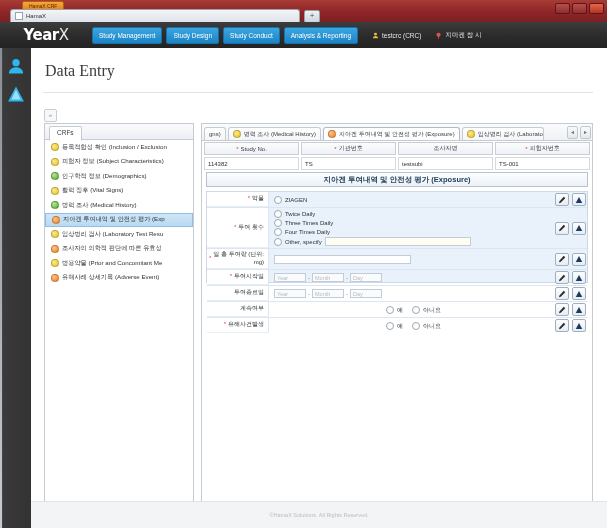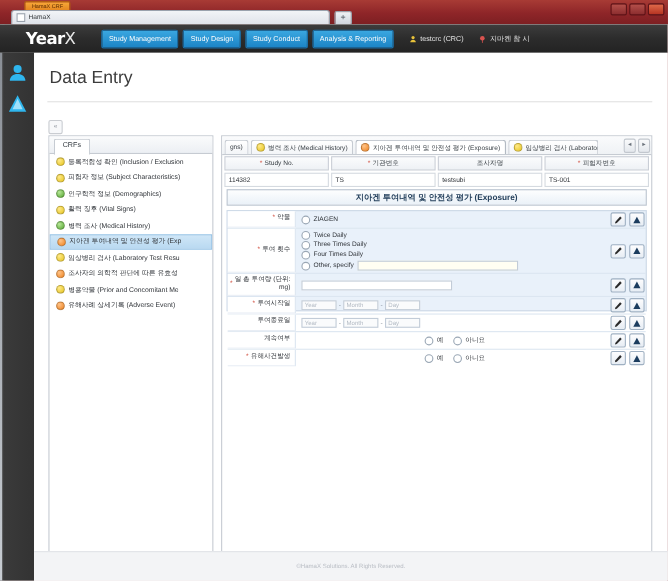--- a/index.html
+++ b/index.html
@@ -49,21 +49,21 @@
   .user-ico{width:7px;height:7px;display:block;}
   
   .rail{position:absolute;left:0;top:26px;width:31px;height:480px;
     background:linear-gradient(90deg,#555 0%,#3a3a3a 12%,#333 100%);}
   .rail-ico{width:20px;height:20px;margin:8px auto 0;display:block;}
   .rail-edge{position:absolute;left:0;top:0;width:2px;height:480px;
     background:linear-gradient(180deg,#8a8f96,#c7ccd2);}
   
   .content{position:absolute;left:31px;top:26px;width:576px;height:480px;background:#fff;}
   .page-title{position:absolute;left:14px;top:14px;font-size:16px;color:#3c3c3c;
-    font-family:Liberation Sans, sans-serif;}
+    font-family:Liberation Serif, serif;}
   .sep{position:absolute;left:12px;top:44px;width:550px;height:1px;background:#e2e2e2;}
   .collapse-btn{position:absolute;left:13px;top:61px;width:11px;height:11px;
     border:1px solid #c9ccd1;border-radius:2px;background:#f7f8fa;
     font-size:6px;line-height:10px;text-align:center;color:#8a9099;}
   
   .crf-panel{position:absolute;left:13px;top:75px;width:150px;height:404px;
     border:1px solid #c6cbd2;background:#fff;box-sizing:border-box;}
   .crf-tabrow{position:absolute;left:0;top:0;width:148px;height:15px;
     background:linear-gradient(180deg,#fafbfc,#eceff3);border-bottom:1px solid #c6cbd2;}
   .crf-tab{position:absolute;left:4px;top:2px;height:13px;padding:0 7px;

